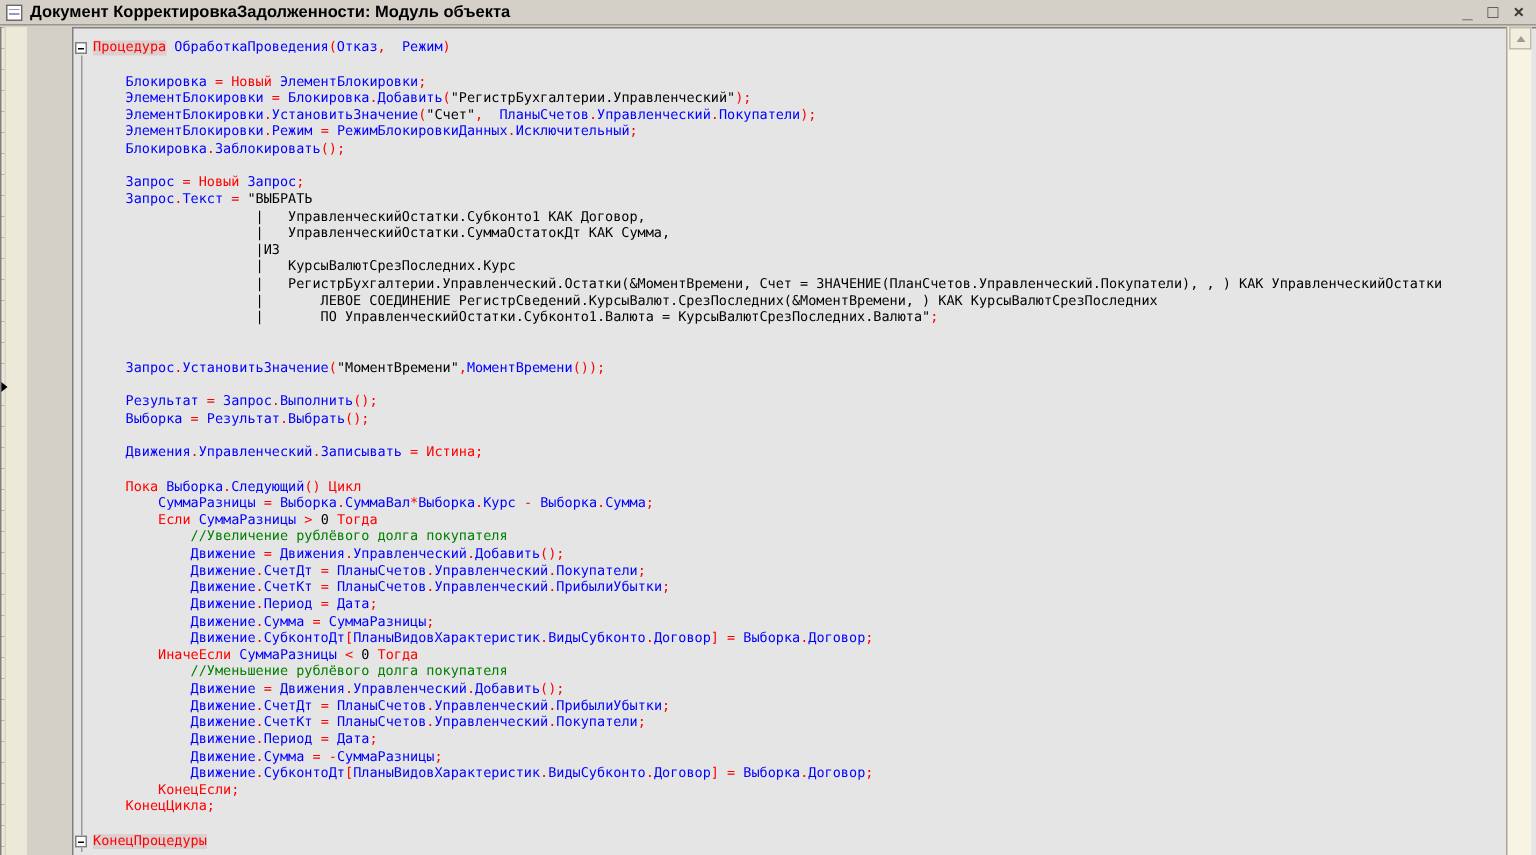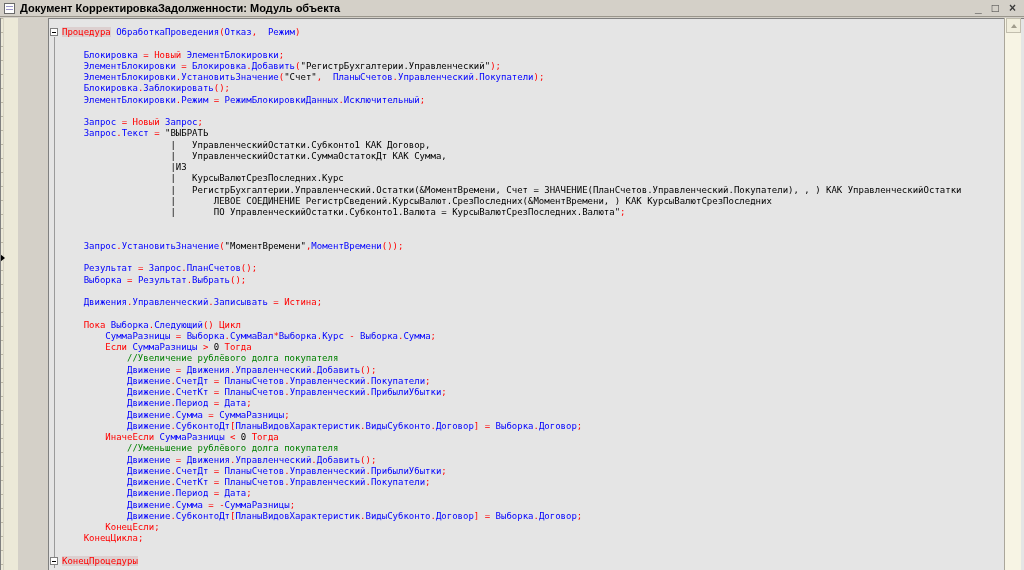--- a/index.html
+++ b/index.html
@@ -76,37 +76,37 @@
 <div class="splitter-edge"></div>
 
 <div class="editor">
   <div class="fold-line"></div>
   <div class="code-area">
       <div class="line"><span class="fold"></span><span class="thk">Процедура</span><span class="ti"> ОбработкаПроведения</span><span class="to">(</span><span class="ti">Отказ</span><span class="to">,</span><span class="ti">  Режим</span><span class="to">)</span></div>
       <div class="line"></div>
       <div class="line"><span class="ti">	Блокировка </span><span class="to">=</span><span class="tk"> Новый </span><span class="ti">ЭлементБлокировки</span><span class="to">;</span></div>
       <div class="line"><span class="ti">	ЭлементБлокировки </span><span class="to">=</span><span class="ti"> Блокировка</span><span class="to">.</span><span class="ti">Добавить</span><span class="to">(</span><span class="ts">"РегистрБухгалтерии.Управленческий"</span><span class="to">);</span></div>
       <div class="line"><span class="ti">	ЭлементБлокировки</span><span class="to">.</span><span class="ti">УстановитьЗначение</span><span class="to">(</span><span class="ts">"Счет"</span><span class="to">,</span><span class="ti">  ПланыСчетов</span><span class="to">.</span><span class="ti">Управленческий</span><span class="to">.</span><span class="ti">Покупатели</span><span class="to">);</span></div>
+      <div class="line"><span class="ti">	ЭлементБлокировки</span><span class="to">.</span><span class="ti">Режим </span><span class="to">=</span><span class="ti"> РежимБлокировкиДанных</span><span class="to">.</span><span class="ti">Исключительный</span><span class="to">;</span></div>
       <div class="line"><span class="ti">	Блокировка</span><span class="to">.</span><span class="ti">Заблокировать</span><span class="to">();</span></div>
-      <div class="line"><span class="ti">	ЭлементБлокировки</span><span class="to">.</span><span class="ti">Режим </span><span class="to">=</span><span class="ti"> РежимБлокировкиДанных</span><span class="to">.</span><span class="ti">Исключительный</span><span class="to">;</span></div>
       <div class="line"></div>
       <div class="line"><span class="ti">	Запрос </span><span class="to">=</span><span class="tk"> Новый </span><span class="ti">Запрос</span><span class="to">;</span></div>
       <div class="line"><span class="ti">	Запрос</span><span class="to">.</span><span class="ti">Текст </span><span class="to">=</span><span class="ts"> "ВЫБРАТЬ</span></div>
       <div class="line"><span class="ts">					|	УправленческийОстатки.Субконто1 КАК Договор,</span></div>
       <div class="line"><span class="ts">					|	УправленческийОстатки.СуммаОстатокДт КАК Сумма,</span></div>
       <div class="line"><span class="ts">					|ИЗ</span></div>
       <div class="line"><span class="ts">					|	КурсыВалютСрезПоследних.Курс</span></div>
       <div class="line"><span class="ts">					|	РегистрБухгалтерии.Управленческий.Остатки(&amp;МоментВремени, Счет = ЗНАЧЕНИЕ(ПланСчетов.Управленческий.Покупатели), , ) КАК УправленческийОстатки</span></div>
       <div class="line"><span class="ts">					|		ЛЕВОЕ СОЕДИНЕНИЕ РегистрСведений.КурсыВалют.СрезПоследних(&amp;МоментВремени, ) КАК КурсыВалютСрезПоследних</span></div>
       <div class="line"><span class="ts">					|		ПО УправленческийОстатки.Субконто1.Валюта = КурсыВалютСрезПоследних.Валюта"</span><span class="to">;</span></div>
       <div class="line"></div>
       <div class="line"></div>
       <div class="line"><span class="ti">	Запрос</span><span class="to">.</span><span class="ti">УстановитьЗначение</span><span class="to">(</span><span class="ts">"МоментВремени"</span><span class="to">,</span><span class="ti">МоментВремени</span><span class="to">());</span></div>
       <div class="line"></div>
-      <div class="line"><span class="ti">	Результат </span><span class="to">=</span><span class="ti"> Запрос</span><span class="to">.</span><span class="ti">ПланСчетов</span><span class="to">();</span></div>
+      <div class="line"><span class="ti">	Результат </span><span class="to">=</span><span class="ti"> Запрос</span><span class="to">.</span><span class="ti">Выполнить</span><span class="to">();</span></div>
       <div class="line"><span class="ti">	Выборка </span><span class="to">=</span><span class="ti"> Результат</span><span class="to">.</span><span class="ti">Выбрать</span><span class="to">();</span></div>
       <div class="line"></div>
       <div class="line"><span class="ti">	Движения</span><span class="to">.</span><span class="ti">Управленческий</span><span class="to">.</span><span class="ti">Записывать </span><span class="to">=</span><span class="tk"> Истина</span><span class="to">;</span></div>
       <div class="line"></div>
       <div class="line"><span class="tk">	Пока </span><span class="ti">Выборка</span><span class="to">.</span><span class="ti">Следующий</span><span class="to">() </span><span class="tk">Цикл</span></div>
       <div class="line"><span class="ti">		СуммаРазницы </span><span class="to">=</span><span class="ti"> Выборка</span><span class="to">.</span><span class="ti">СуммаВал</span><span class="to">*</span><span class="ti">Выборка</span><span class="to">.</span><span class="ti">Курс </span><span class="to">-</span><span class="ti"> Выборка</span><span class="to">.</span><span class="ti">Сумма</span><span class="to">;</span></div>
       <div class="line"><span class="tk">		Если </span><span class="ti">СуммаРазницы </span><span class="to">&gt; </span><span class="tn">0 </span><span class="tk">Тогда</span></div>
       <div class="line"><span class="tc">			//Увеличение рублёвого долга покупателя</span></div>
       <div class="line"><span class="ti">			Движение </span><span class="to">=</span><span class="ti"> Движения</span><span class="to">.</span><span class="ti">Управленческий</span><span class="to">.</span><span class="ti">Добавить</span><span class="to">();</span></div>
       <div class="line"><span class="ti">			Движение</span><span class="to">.</span><span class="ti">СчетДт </span><span class="to">=</span><span class="ti"> ПланыСчетов</span><span class="to">.</span><span class="ti">Управленческий</span><span class="to">.</span><span class="ti">Покупатели</span><span class="to">;</span></div>

